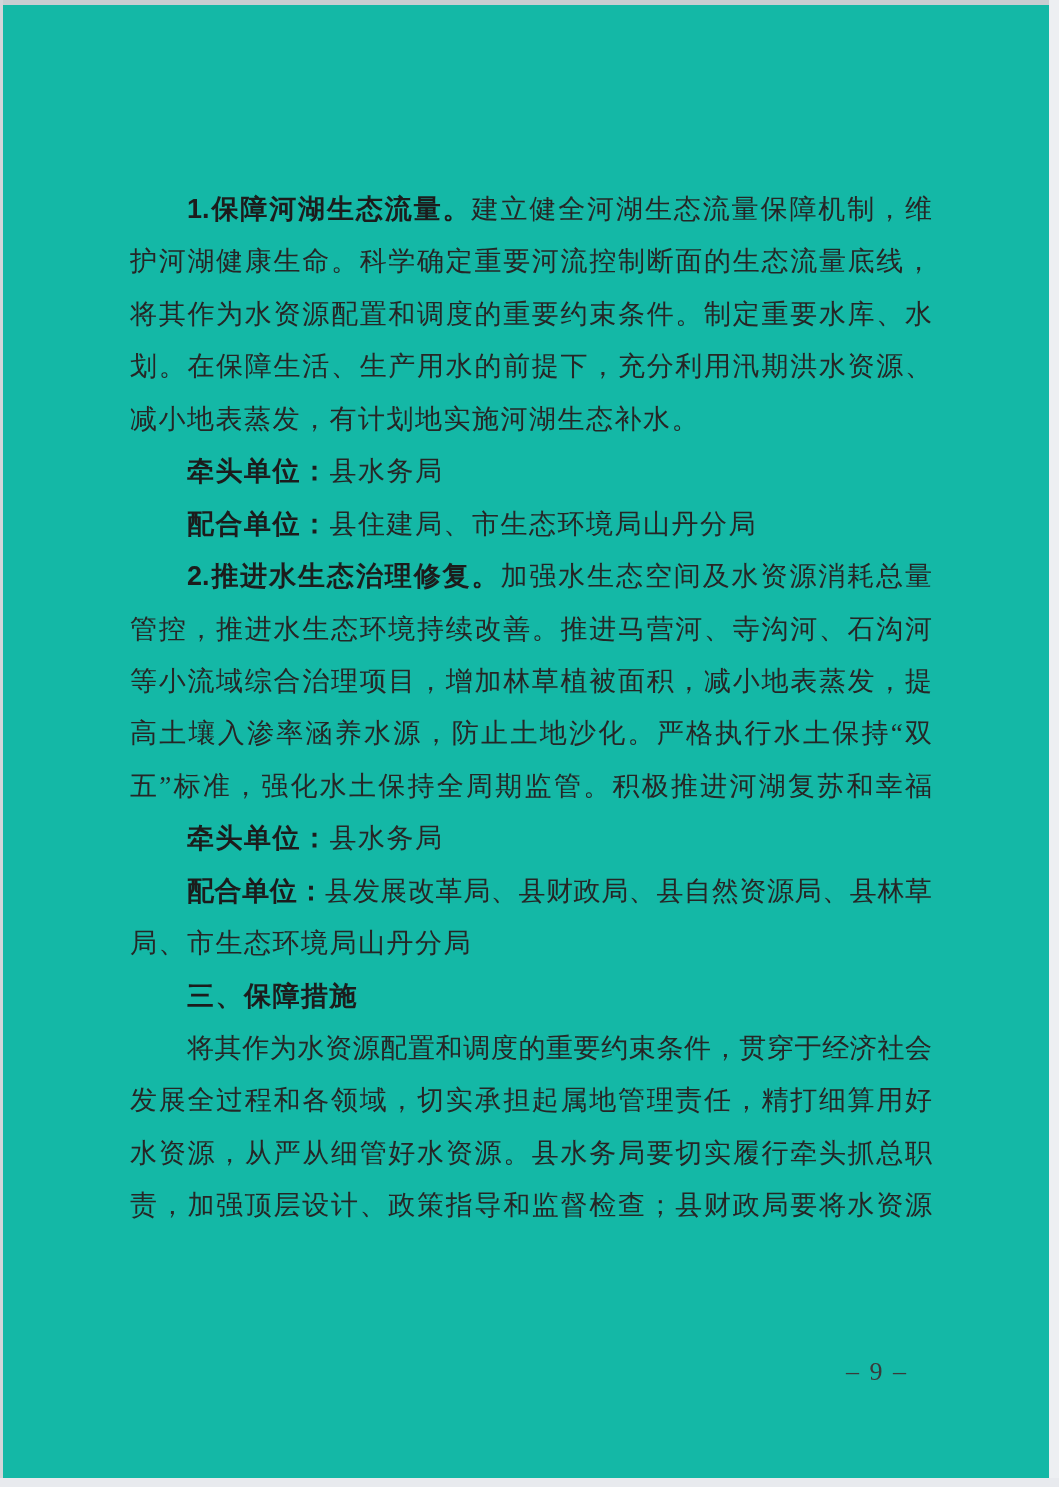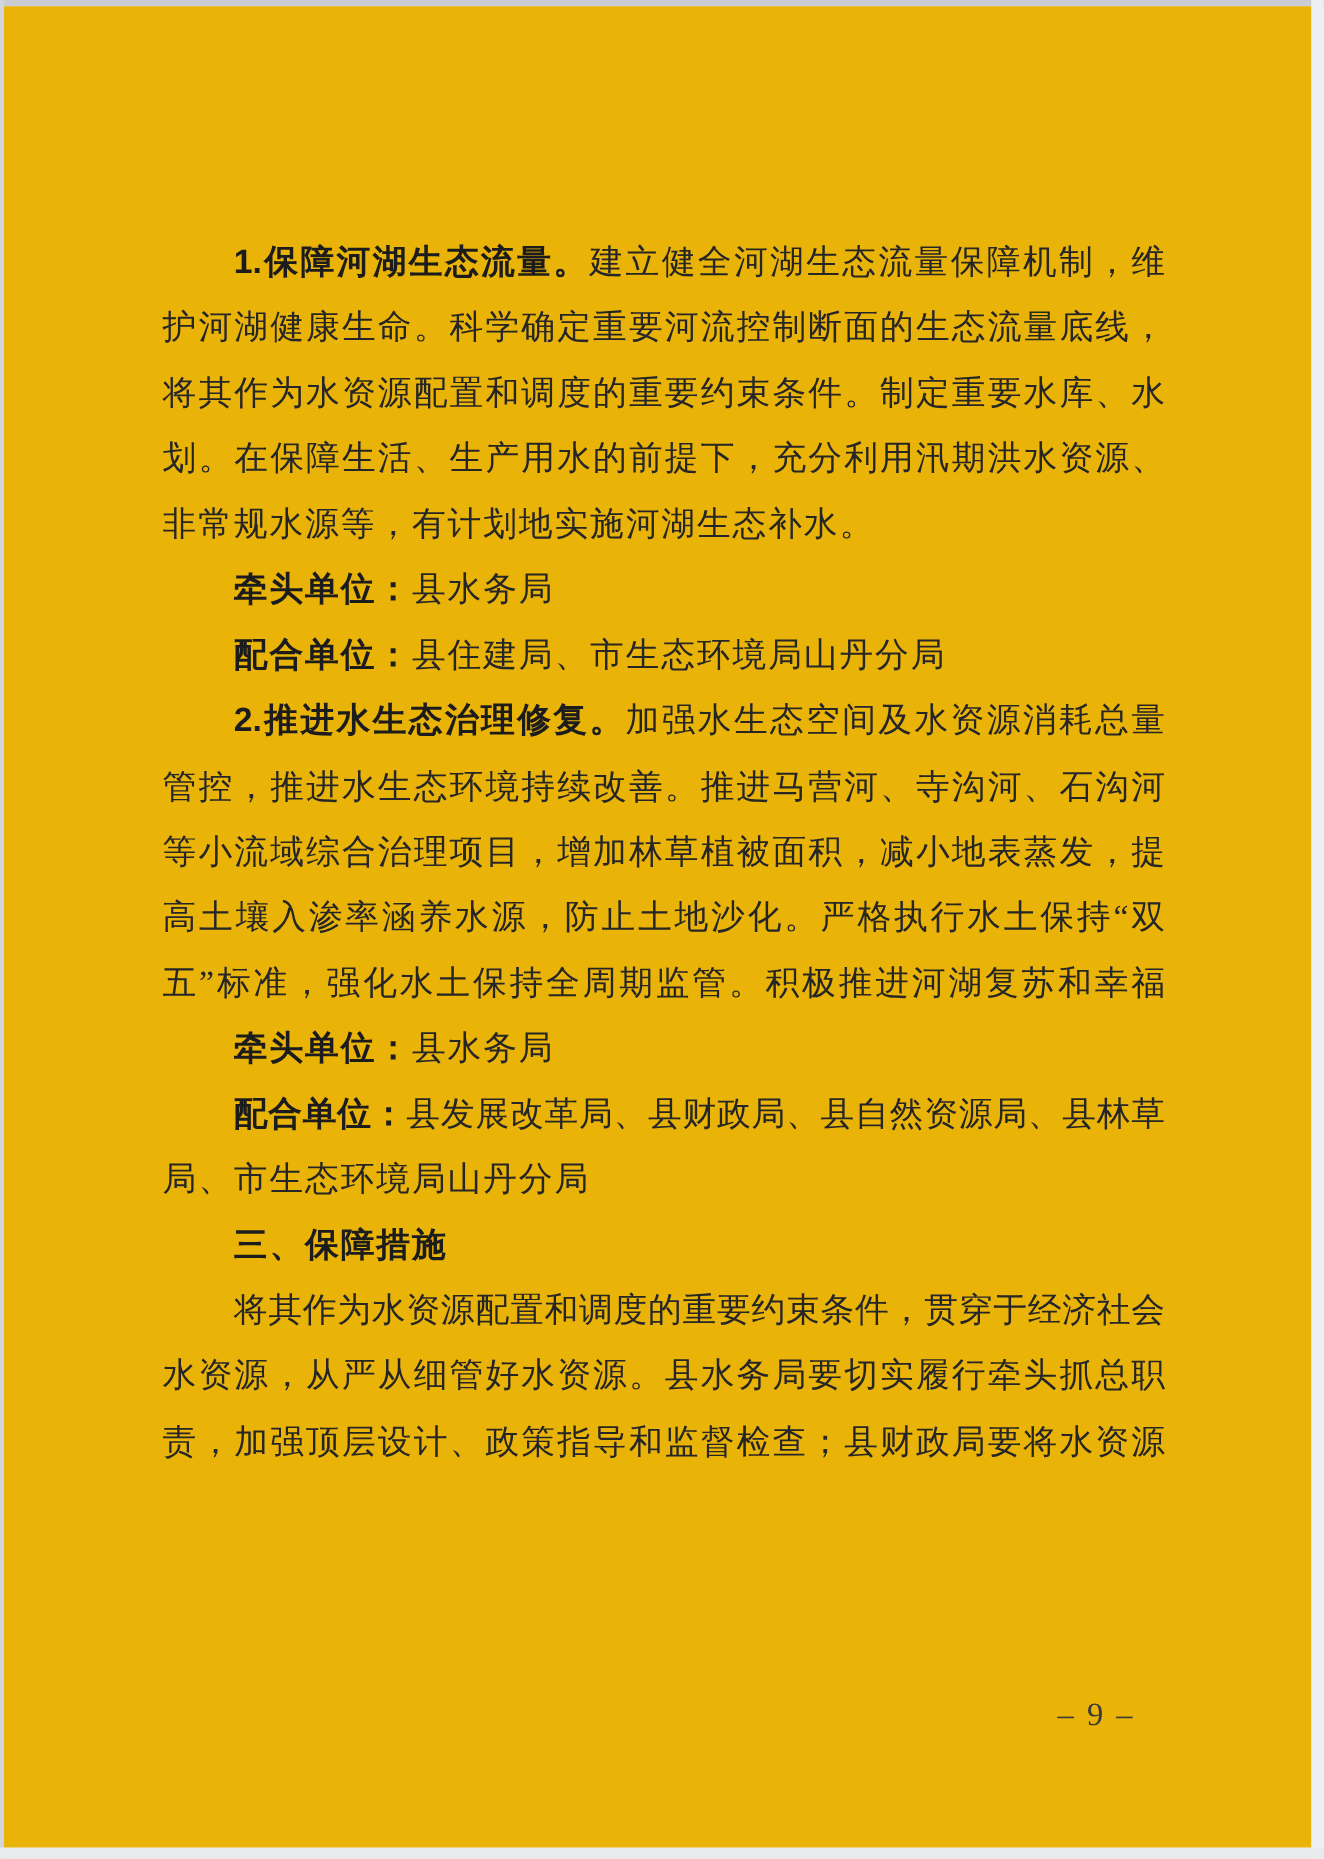--- a/index.html
+++ b/index.html
@@ -17,21 +17,21 @@
   
   .edge-top    { position:absolute; left:0; top:0; width:1059px; height:5px;  background:#c9cdd1; }
   .edge-left   { position:absolute; left:0; top:0; width:3px;  height:1487px; background:#d2d5d9; }
   .edge-right  { position:absolute; right:0; top:0; width:10px; height:1487px; background:#edeff2; }
   .edge-bottom { position:absolute; left:0; bottom:0; width:1059px; height:9px; background:#e8eaee; }
 
   .page {
     position: absolute;
     left: 3px; top: 5px;
     width: 1046px; height: 1473px;
-    background: #eab308;
+    background: #14b8a6;
   }
 
   .doc {
     position: absolute;
     left: 127px;
     top: 178px;
     width: 802px;
     color: #262626;
   }
   .line {
@@ -80,21 +80,21 @@
 
     <div class="line indent fill"><span class="b">1.保障河湖生态流量。</span><span>建立健全河湖生态流量保障机制，维</span></div>
 
     <div class="line fill"><span>护河湖健康生命。科学确定重要河流控制断面的生态流量底线，</span></div>
 
     <div class="line fill"><span>将其作为水资源配置和调度的重要约束条件。制定重要水库、水</span></div>
 
 
     <div class="line fill"><span>划。在保障生活、生产用水的前提下，充分利用汛期洪水资源、</span></div>
 
-    <div class="line"><span>非常规水源等，有计划地实施河湖生态补水。</span></div>
+    <div class="line"><span>减小地表蒸发，有计划地实施河湖生态补水。</span></div>
 
     <div class="line indent"><span class="b">牵头单位：</span><span>县水务局</span></div>
 
     <div class="line indent"><span class="b">配合单位：</span><span>县住建局、市生态环境局山丹分局</span></div>
 
     <div class="line indent fill"><span class="b">2.推进水生态治理修复。</span><span>加强水生态空间及水资源消耗总量</span></div>
 
     <div class="line fill"><span>管控，推进水生态环境持续改善。推进马营河、寺沟河、石沟河</span></div>
 
     <div class="line fill"><span>等小流域综合治理项目，增加林草植被面积，减小地表蒸发，提</span></div>
@@ -107,20 +107,21 @@
     <div class="line indent"><span class="b">牵头单位：</span><span>县水务局</span></div>
 
     <div class="line indent fill"><span class="b">配合单位：</span><span>县发展改革局、县财政局、县自然资源局、县林草</span></div>
 
     <div class="line"><span>局、市生态环境局山丹分局</span></div>
 
     <div class="line indent"><span class="b">三、保障措施</span></div>
 
     <div class="line indent fill"><span>将其作为水资源配置和调度的重要约束条件，贯穿于经济社会</span></div>
 
+    <div class="line fill"><span>发展全过程和各领域，切实承担起属地管理责任，精打细算用好</span></div>
 
     <div class="line fill"><span>水资源，从严从细管好水资源。县水务局要切实履行牵头抓总职</span></div>
 
     <div class="line fill"><span>责，加强顶层设计、政策指导和监督检查；县财政局要将水资源</span></div>
 
   </div>
 
   <div class="footer">– 9 –</div>
 
 </div>

